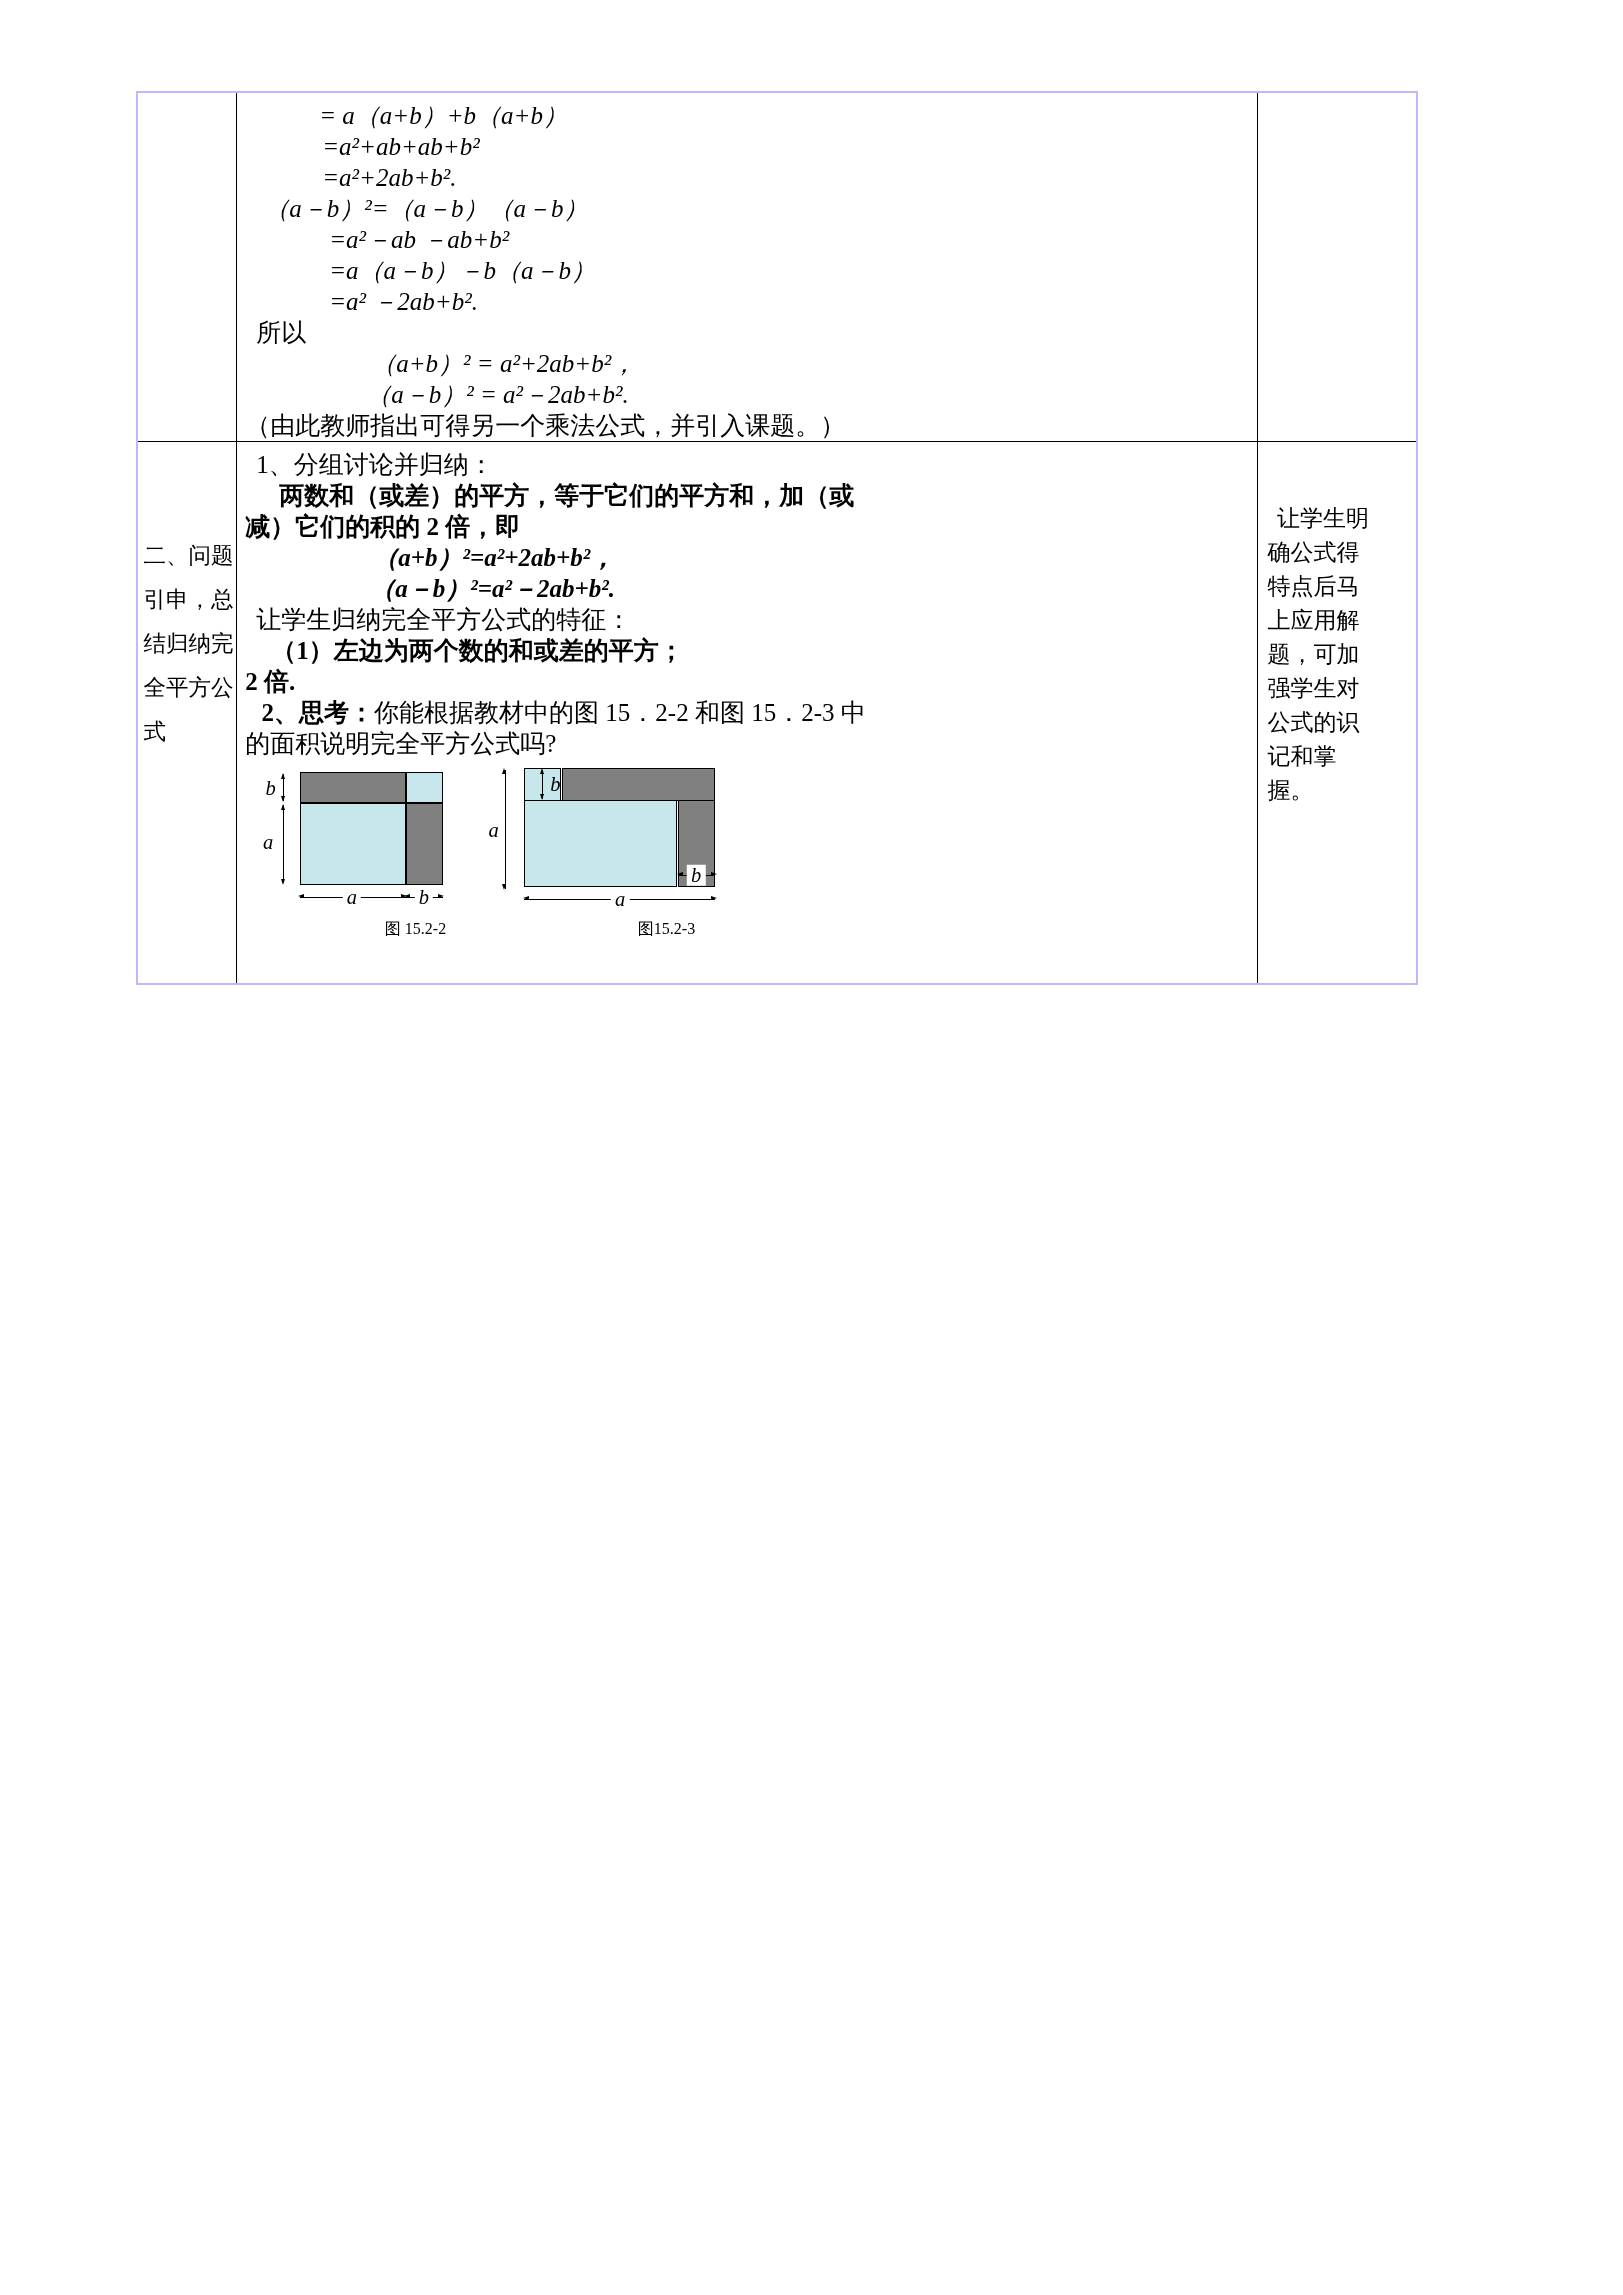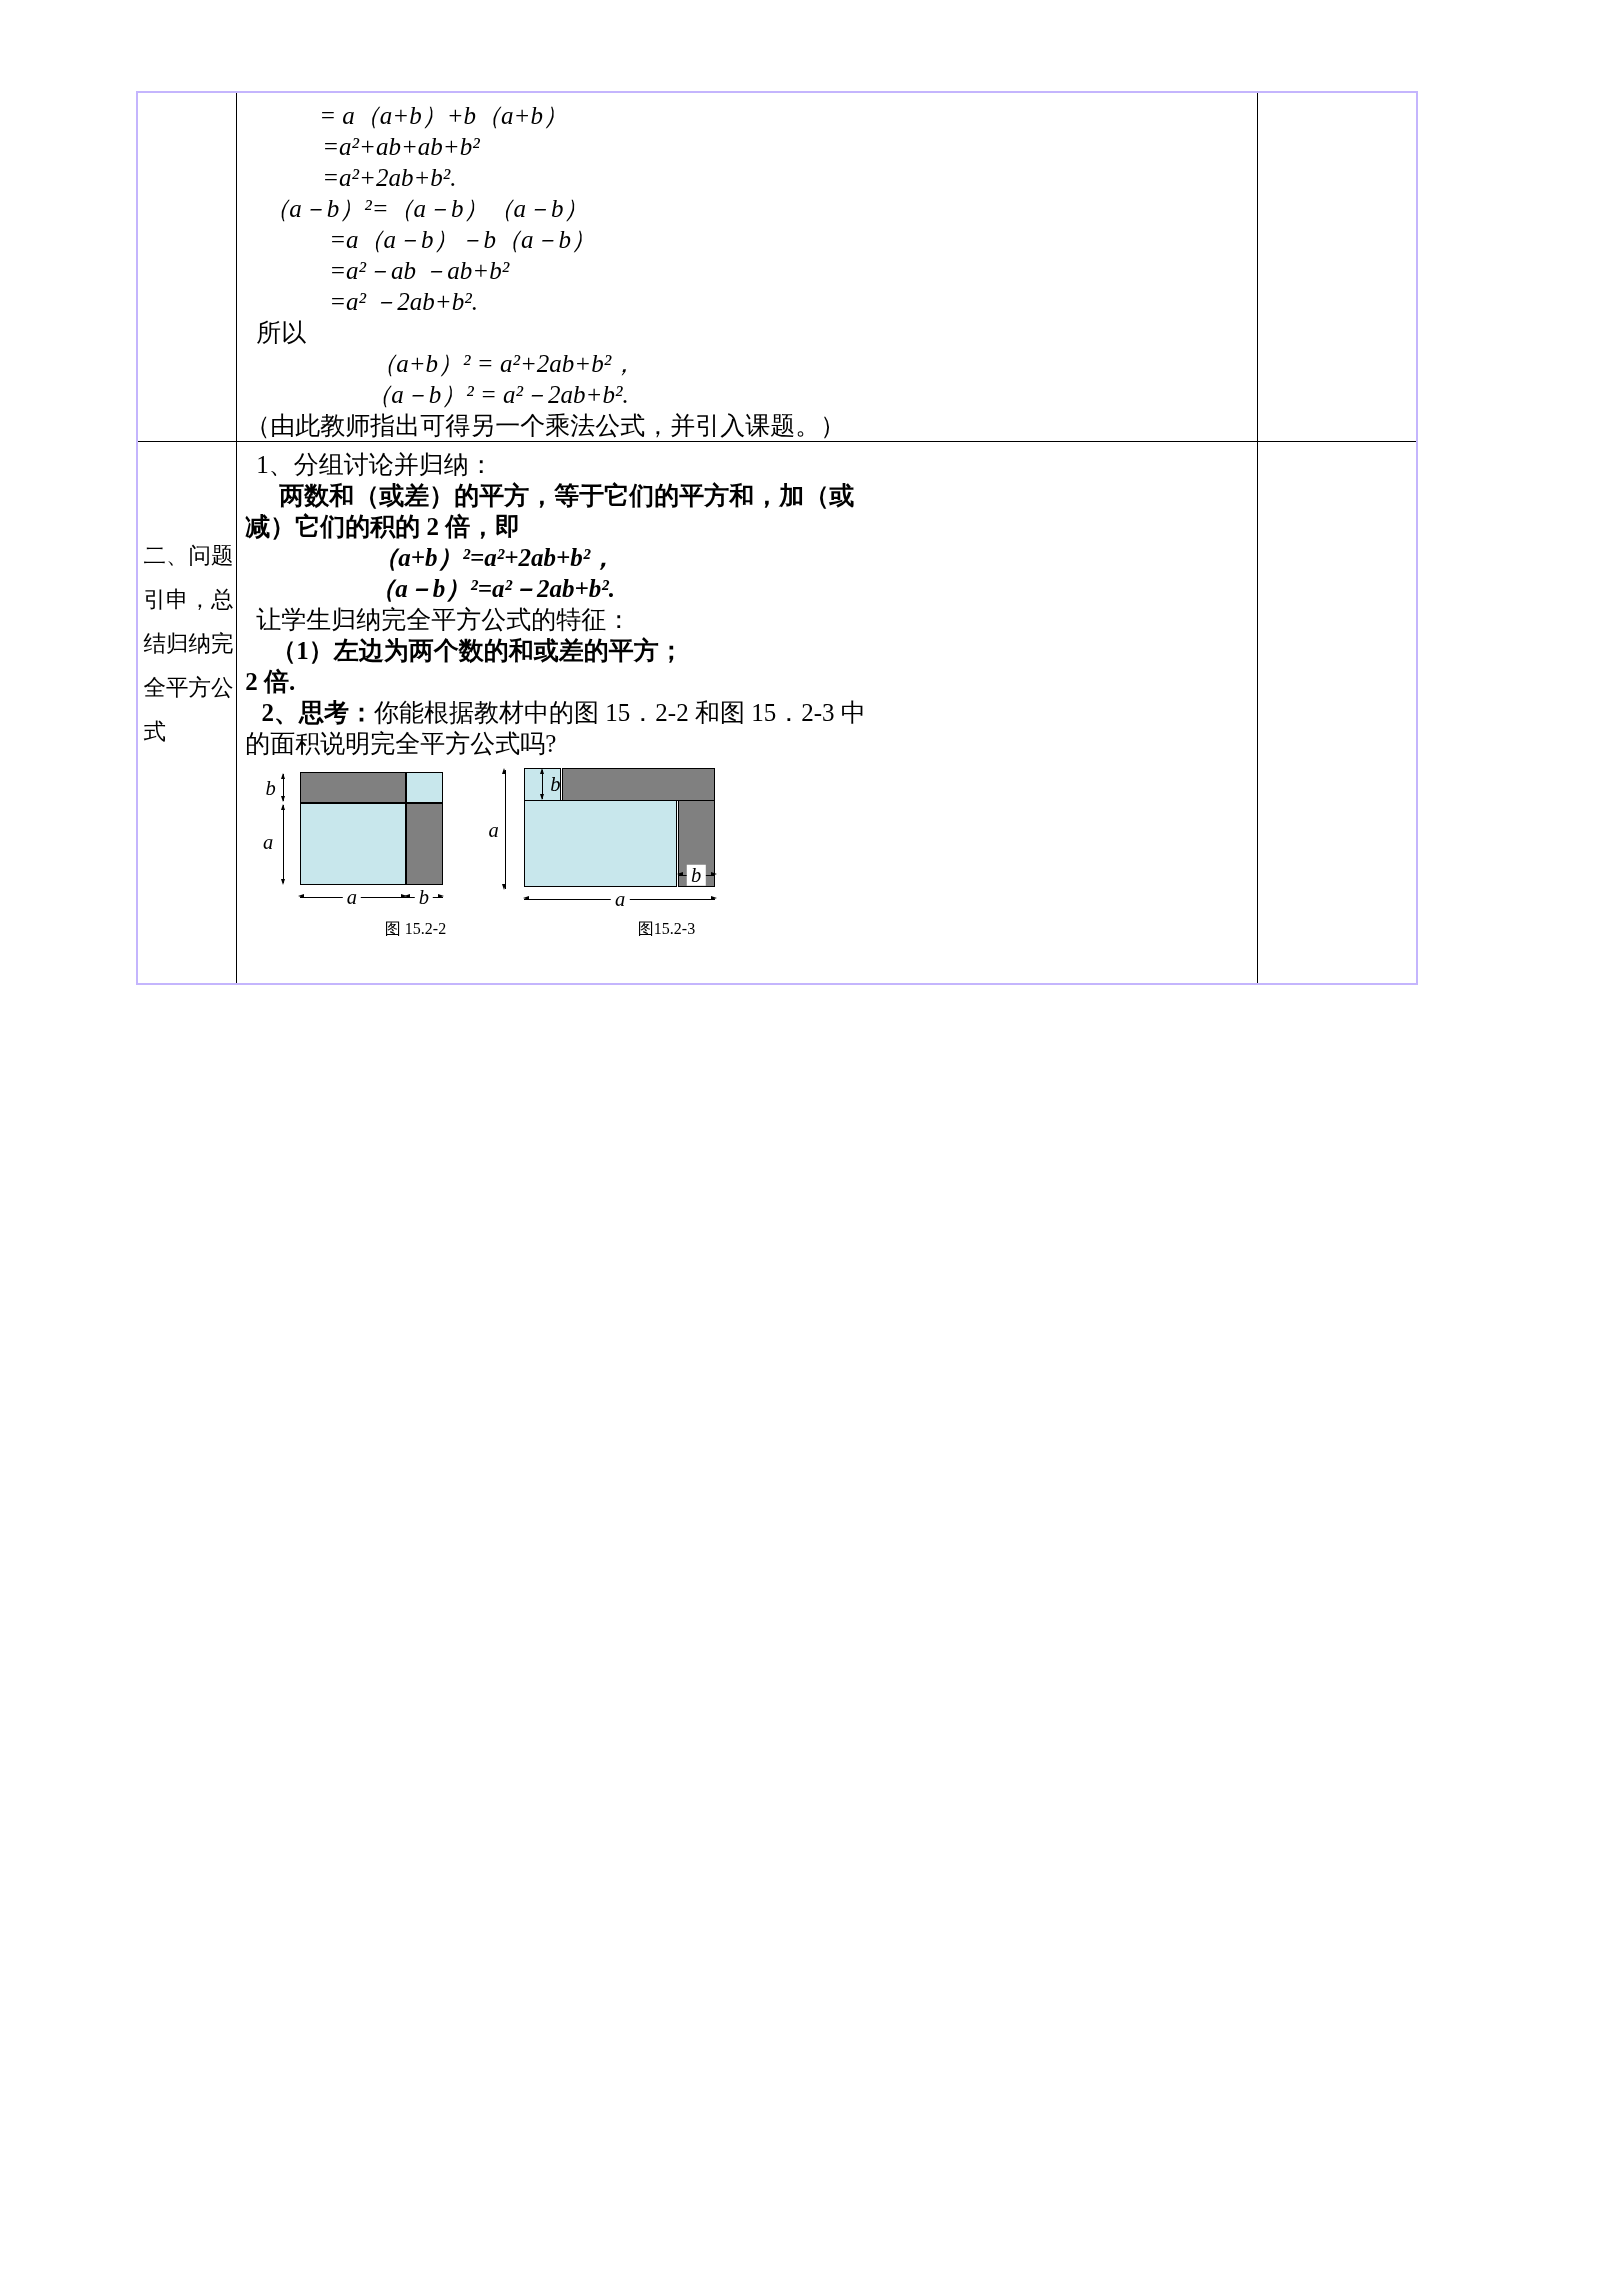--- a/index.html
+++ b/index.html
@@ -76,22 +76,22 @@
 
 <div class="doc-table">
 
   <div class="cell"></div>
 
   <div class="cell content-cell">
     <div class="fline math i108">= a（a+b）+b（a+b）</div>
     <div class="fline math i113">=a²+ab+ab+b²</div>
     <div class="fline math i113">=a²+2ab+b².</div>
     <div class="fline math i28">（a－b）²=（a－b）（a－b）</div>
+    <div class="fline math i123">=a²－ab －ab+b²</div>
     <div class="fline math i123">=a（a－b）－b（a－b）</div>
-    <div class="fline math i123">=a²－ab －ab+b²</div>
     <div class="fline math i123">=a² －2ab+b².</div>
     <div class="fline i16">所以</div>
     <div class="fline math i185">（a+b）² = a²+2ab+b²，</div>
     <div class="fline math i178">（a－b）² = a²－2ab+b².</div>
     <div class="fline i0">（由此教师指出可得另一个乘法公式，并引入课题。）</div>
   </div>
 
   <div class="cell last-col"></div>
 
   <div class="cell last-row title-cell">
@@ -148,15 +148,26 @@
         <span class="dlabel chip" style="left:133px; top:135px;">a</span>
         <div class="harrow" style="left:191px; top:111px; width:37px;"></div>
         <span class="dlabel chip" style="left:209px; top:111px;">b</span>
       </div>
 
       <div class="caption" id="cap1">图  15.2-2</div>
       <div class="caption" id="cap2">图15.2-3</div>
     </div>
   </div>
 
+  <div class="cell last-row last-col notes-cell">
+    <div class="note-line first">让学生明</div>
+    <div class="note-line">确公式得</div>
+    <div class="note-line">特点后马</div>
+    <div class="note-line">上应用解</div>
+    <div class="note-line">题，可加</div>
+    <div class="note-line">强学生对</div>
+    <div class="note-line">公式的识</div>
+    <div class="note-line">记和掌</div>
+    <div class="note-line">握。</div>
+  </div>
 
 </div>
 
 
 </body></html>

